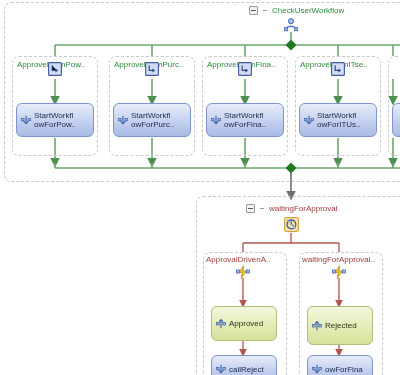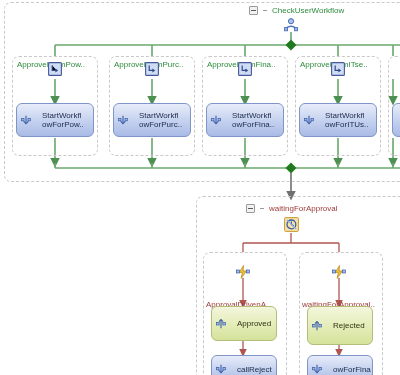--- a/index.html
+++ b/index.html
@@ -57,33 +57,33 @@
   }
 
   
   .branch-label{
     position:absolute;
     font-size:8px;
     color:#2e8b3d;
     white-space:nowrap;
     line-height:9px;
   }
-  .branch-label.red{color:#9e3b36;margin-top:45px;}
+  .branch-label.red{color:#9e3b36;}
 
   
   .icon{position:absolute;line-height:0;}
 
   
   .node{
     position:absolute;
     box-sizing:border-box;
     border-radius:6px;
     display:flex;
     align-items:center;
-    gap:11px;
+    gap:3px;
     padding:0 4px;
     font-size:8px;
     line-height:9px;
     overflow:hidden;
   }
   .node .lbl{white-space:pre-line;}
   .node-blue{
     border:1px solid #7f95c9;
     background:linear-gradient(180deg,#e7ecf9 0%,#c3d0ee 55%,#a9bbe6 100%);
     color:#1c2b4a;

